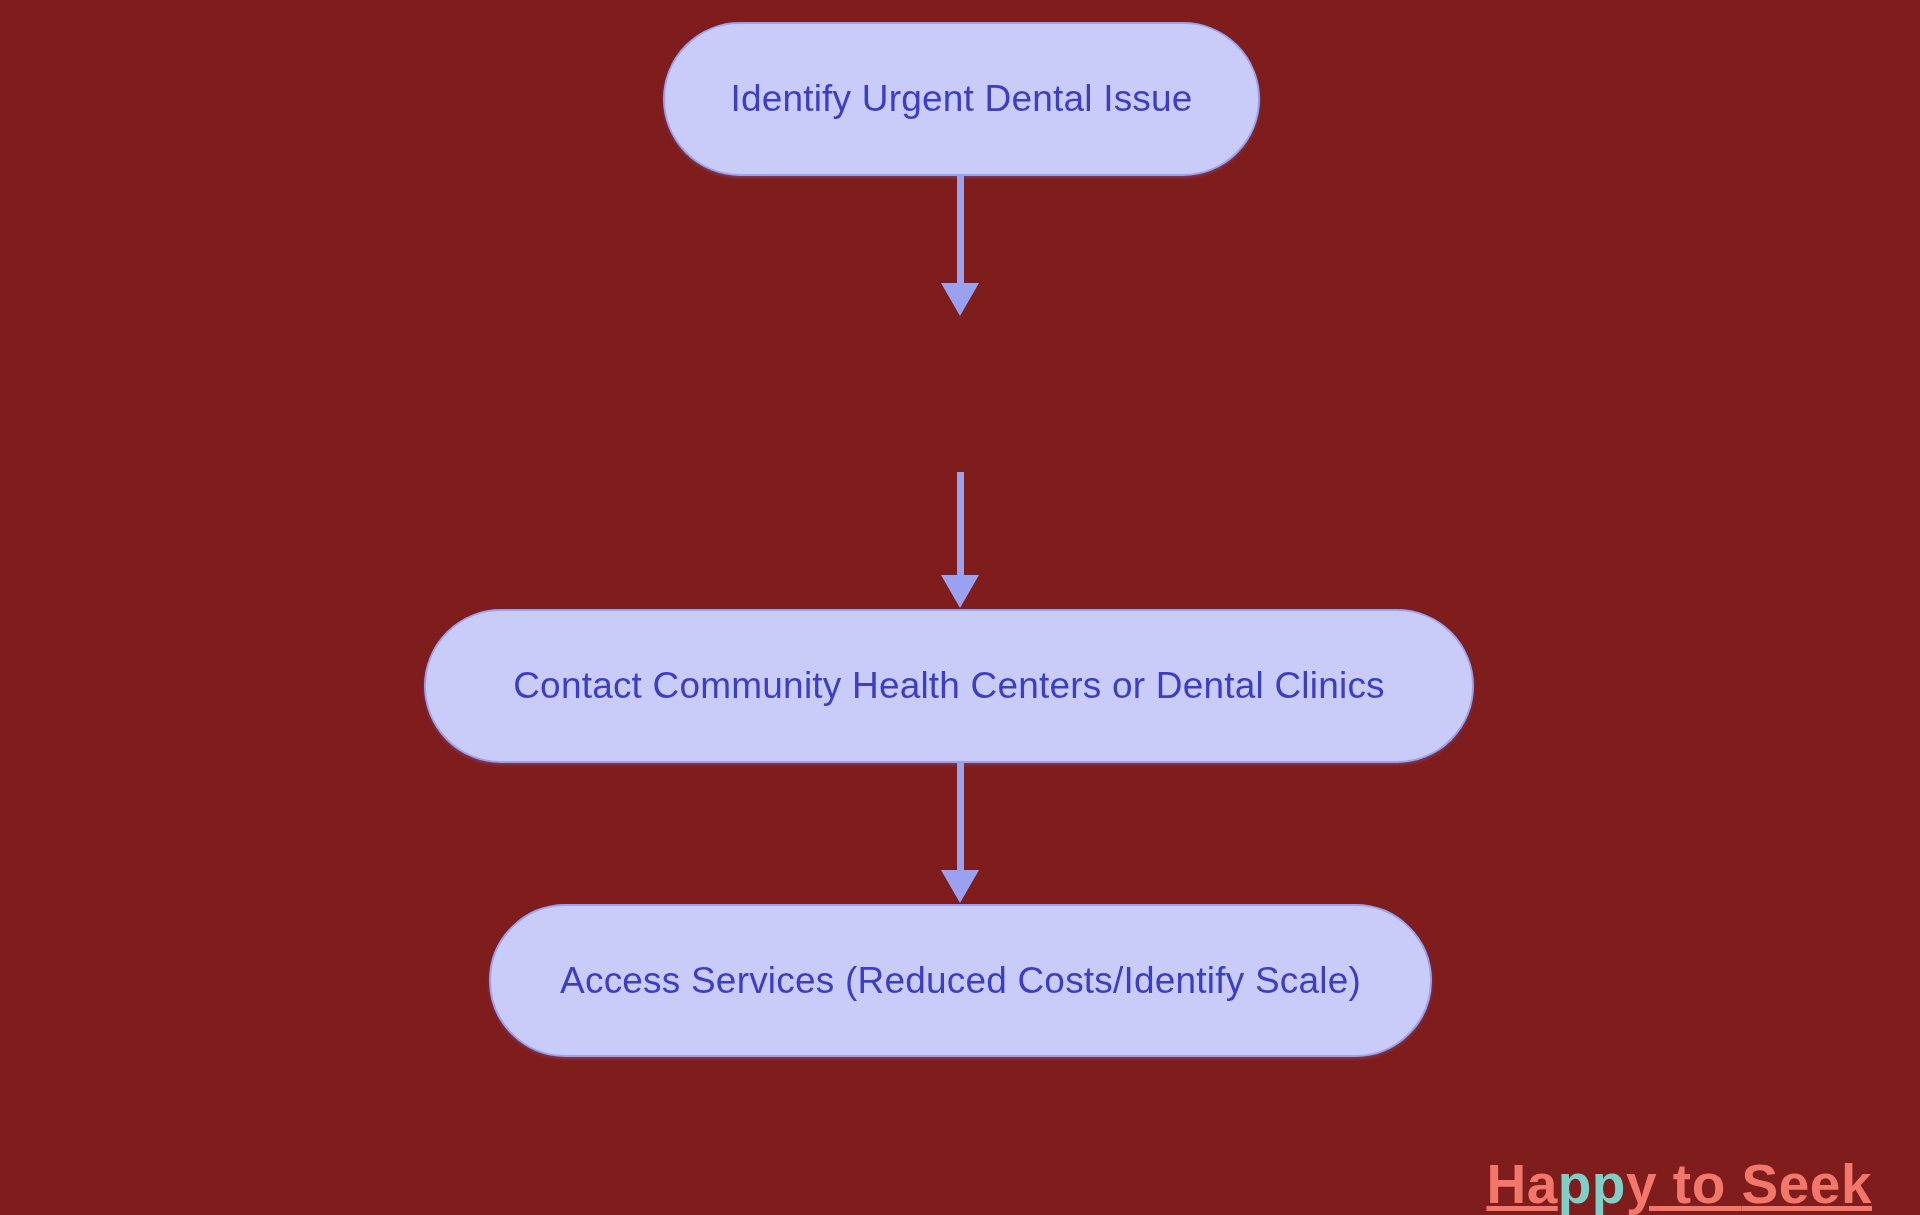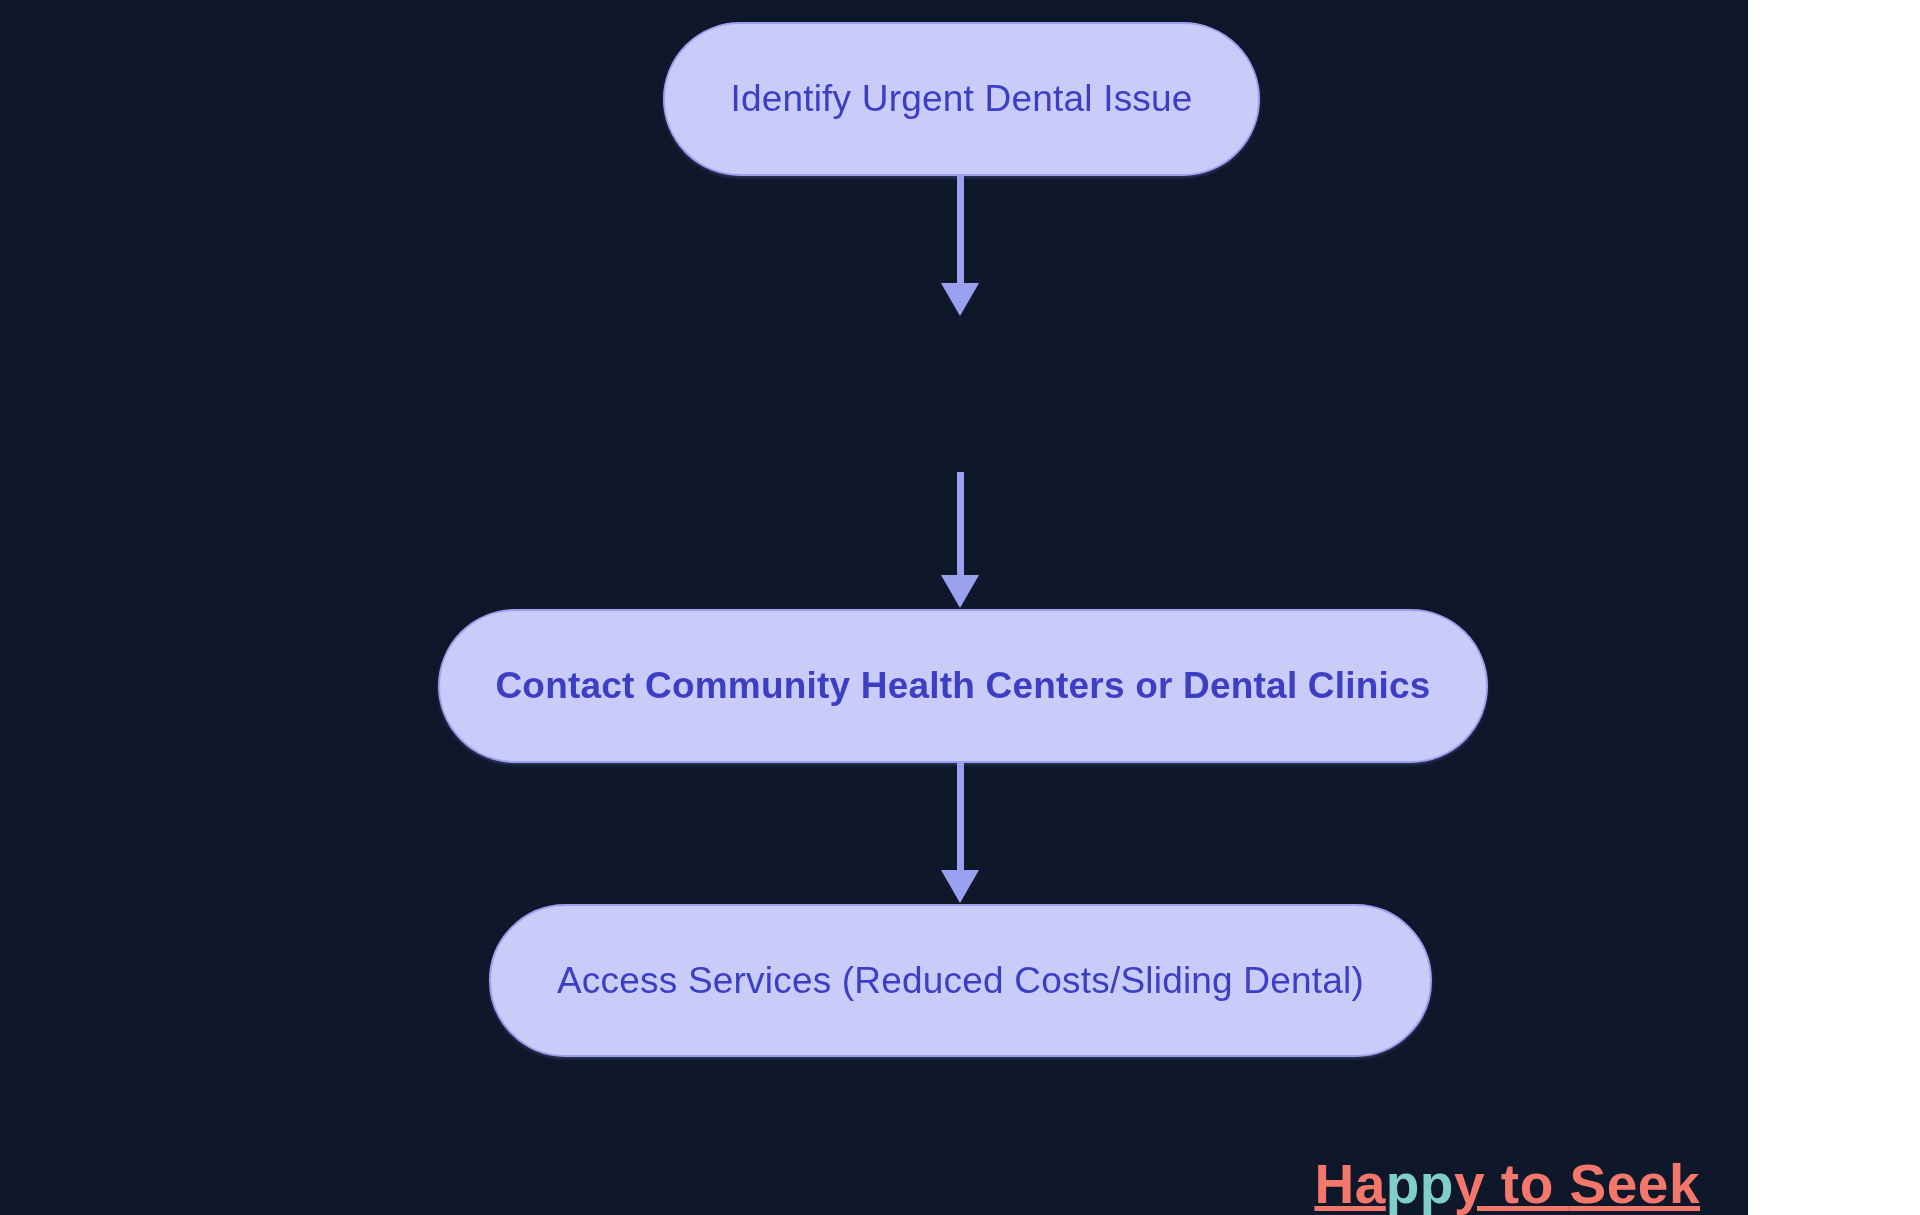--- a/index.html
+++ b/index.html
@@ -8,43 +8,43 @@
     --node-text: #3c3fc3;
     --arrow: #9aa1f1;
     --coral: #f3776b;
     --teal: #80cec8;
   }
   * { margin: 0; padding: 0; box-sizing: border-box; }
   html, body { background: #ffffff; }
   body { font-family: "Liberation Sans", sans-serif; }
   .canvas {
     position: relative;
-    width: 1748px;
+    width: 1920px;
     height: 1215px;
-    background: #0f172a;
+    background: #7f1d1d;
     overflow: hidden;
   }
   .flow-node {
     position: absolute;
     display: flex;
     align-items: center;
     justify-content: center;
     background: var(--node-fill);
     border: 2.5px solid var(--node-border);
     border-radius: 77px;
     box-shadow: 0 2px 3px rgba(130,136,228,0.25);
     color: var(--node-text);
     font-size: 37px;
     letter-spacing: 0.2px;
     white-space: nowrap;
     text-align: center;
   }
   .node-1 { left: 663px; top:  22px; width: 597px; height: 154px; }
   .node-2 { left: 716px; top: 318px; width: 489px; height: 154px; }
-  .node-3 { left: 438px; top: 609px; width: 1050px; height: 154px; font-weight: bold; }
+  .node-3 { left: 424px; top: 609px; width: 1050px; height: 154px; }
   .node-4 { left: 489px; top: 904px; width: 943px; height: 153px; }
 
   .flow-arrow {
     position: absolute;
     left: 941px;
     width: 38px;
     display: flex;
     flex-direction: column;
     align-items: center;
   }
@@ -108,21 +108,21 @@
   <div class="flow-node node-3">
     <span>Contact Community Health Centers or Dental Clinics</span>
   </div>
 
   <div class="flow-arrow arrow-3">
     <div class="arrow-line"></div>
     <div class="arrow-head"></div>
   </div>
 
   <div class="flow-node node-4">
-    <span>Access Services (Reduced Costs/Sliding Dental)</span>
+    <span>Access Services (Reduced Costs/Identify Scale)</span>
   </div>
 
   <div class="logo">
     <div class="logo-main">
       <span class="logo-coral">Ha</span><span class="logo-pp"><span>pp</span></span><span class="logo-coral">y</span><span class="logo-coral"> to </span><span class="logo-coral">Seek</span>
     </div>
 
   </div>
 
 </div>

